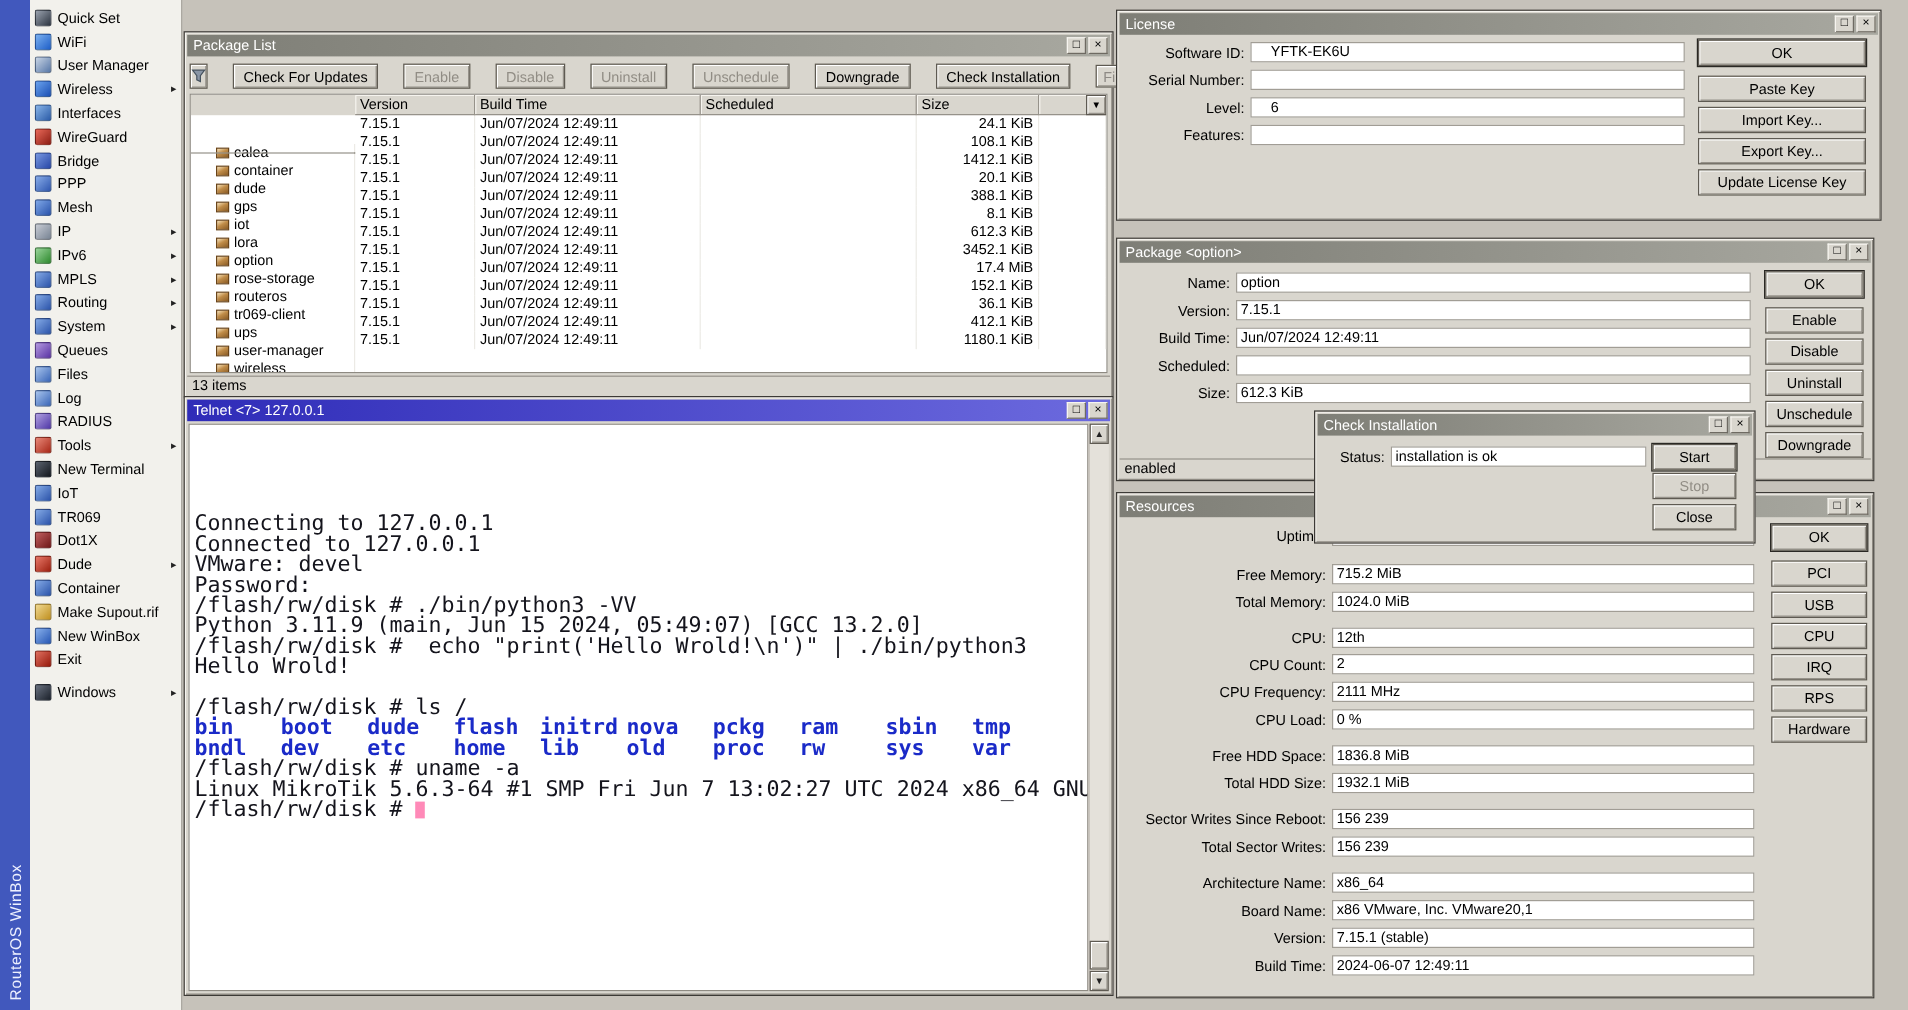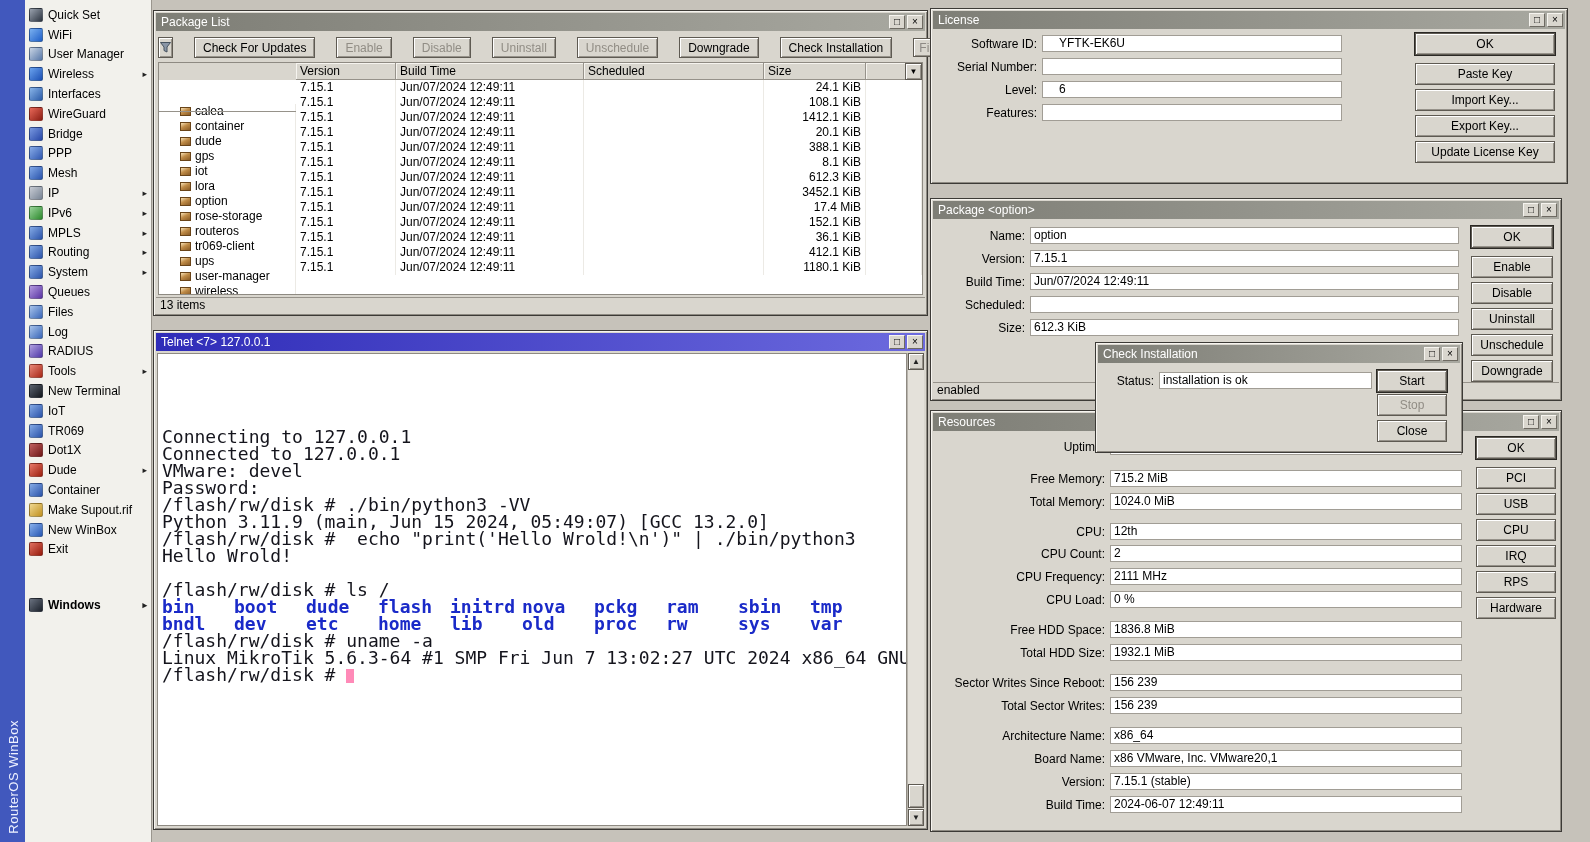--- a/index.html
+++ b/index.html
@@ -13,21 +13,21 @@
   .brand span { position:absolute; bottom:8px; left:50%; transform:translateX(-50%) rotate(180deg);
                 writing-mode:vertical-rl; color:#eef1ff; font-size:13px; letter-spacing:.5px; white-space:nowrap; }
 
   
   .sidebar { position:absolute; left:25px; top:0; width:127px; height:842px; background:#f2f1ec;
              border-right:1px solid #9a968e; padding-top:5px; z-index:9; }
   .sitem { display:flex; align-items:center; height:19.8px; padding:0 4px; cursor:default; }
   .icn { width:14px; height:14px; border-radius:2px; flex:none; border:1px solid rgba(0,0,0,.28); }
   .slabel { margin-left:5px; white-space:nowrap; }
   .sarrow { margin-left:auto; font-size:9px; color:#222; }
-  .sitem.gap { margin-top:36px;font-weight:bold; }
+  .sitem.gap { margin-top:8px; }
 
   
   .window { position:absolute; background:#d9d6ce; border:1px solid #3c3a36;
             box-shadow:inset 1px 1px 0 #f6f4ef, inset -1px -1px 0 #8e8a82; }
   .titlebar { height:18px; margin:2px 2px 0 2px; display:flex; align-items:center;
               padding:0 2px 0 5px; color:#fff; }
   .titlebar.inactive { background:linear-gradient(90deg,#7e7e76,#a8a8a0); }
   .titlebar.active { background:linear-gradient(90deg,#2f2cb8,#6c6ade); }
   .title { flex:1; white-space:nowrap; overflow:hidden; }
   .tbtn { width:16px; height:14px; margin-left:2px; background:#d9d6ce; color:#000;
@@ -91,21 +91,21 @@
   .vscroll { position:absolute; right:3px; top:22px; bottom:3px; width:17px; background:#e4e1da;
              border-left:1px solid #b8b4ac; }
   .sbtn { position:absolute; left:0; width:16px; height:17px; background:#d9d6ce;
           border:1px solid #5e5a52; box-shadow:inset 1px 1px 0 #fff, inset -1px -1px 0 #96928a;
           font-size:8px; text-align:center; line-height:15px; color:#222; }
   .sbtn.up { top:0; } .sbtn.down { bottom:0; }
   .sthumb { position:absolute; left:0; width:16px; bottom:18px; height:24px; background:#d9d6ce;
             border:1px solid #5e5a52; box-shadow:inset 1px 1px 0 #fff, inset -1px -1px 0 #96928a; }
 
   
-  #w-license .flabel { width:100px; } #w-license .field { width:300px;padding-left:16px; }
+  #w-license .flabel { width:100px; } #w-license .field { width:362px;padding-left:16px; }
   #w-license .stackbtn { right:12px; width:140px; }
   #w-popt .flabel { width:88px; } #w-popt .field { width:429px; }
   #w-popt .stackbtn { right:8px; width:82px; }
   #w-res .flabel { width:168px; } #w-res .field { width:352px; }
   #w-res .stackbtn { right:5px; width:80px; }
   #w-check .flabel { width:52px; } #w-check .field { width:213px; }
   #w-check .stackbtn { right:15px; width:70px; }
 </style>
 </head>
 <body>
@@ -237,21 +237,21 @@
         <span class="icn" style="background:linear-gradient(135deg,#e07060,#961a0c)"></span>
         <span class="slabel">Exit</span>
       </div>
     <div class="sitem gap">
         <span class="icn" style="background:linear-gradient(135deg,#6a7280,#1c222c)"></span>
         <span class="slabel">Windows</span>
         <span class="sarrow">▸</span>
       </div>
   </div>
 
-  <div class="window" id="w-plist" style="left:153px;top:10px;width:775px;height:306px;z-index:2">
+  <div class="window" id="w-plist" style="left:153px;top:26px;width:775px;height:306px;z-index:2">
     <div class="titlebar inactive">
       <span class="title">Package List</span>
       <span class="tbtn">□</span>
       <span class="tbtn">×</span>
     </div>
     <div class="toolbar">
       <button class="tool-icon-btn">
           <svg width="13" height="13" viewBox="0 0 13 13">
             <path d="M1.5 1.5h10L8 6v5L5 9.5V6z" fill="#8a96a6" stroke="#46525e" stroke-width="1"></path>
           </svg>

